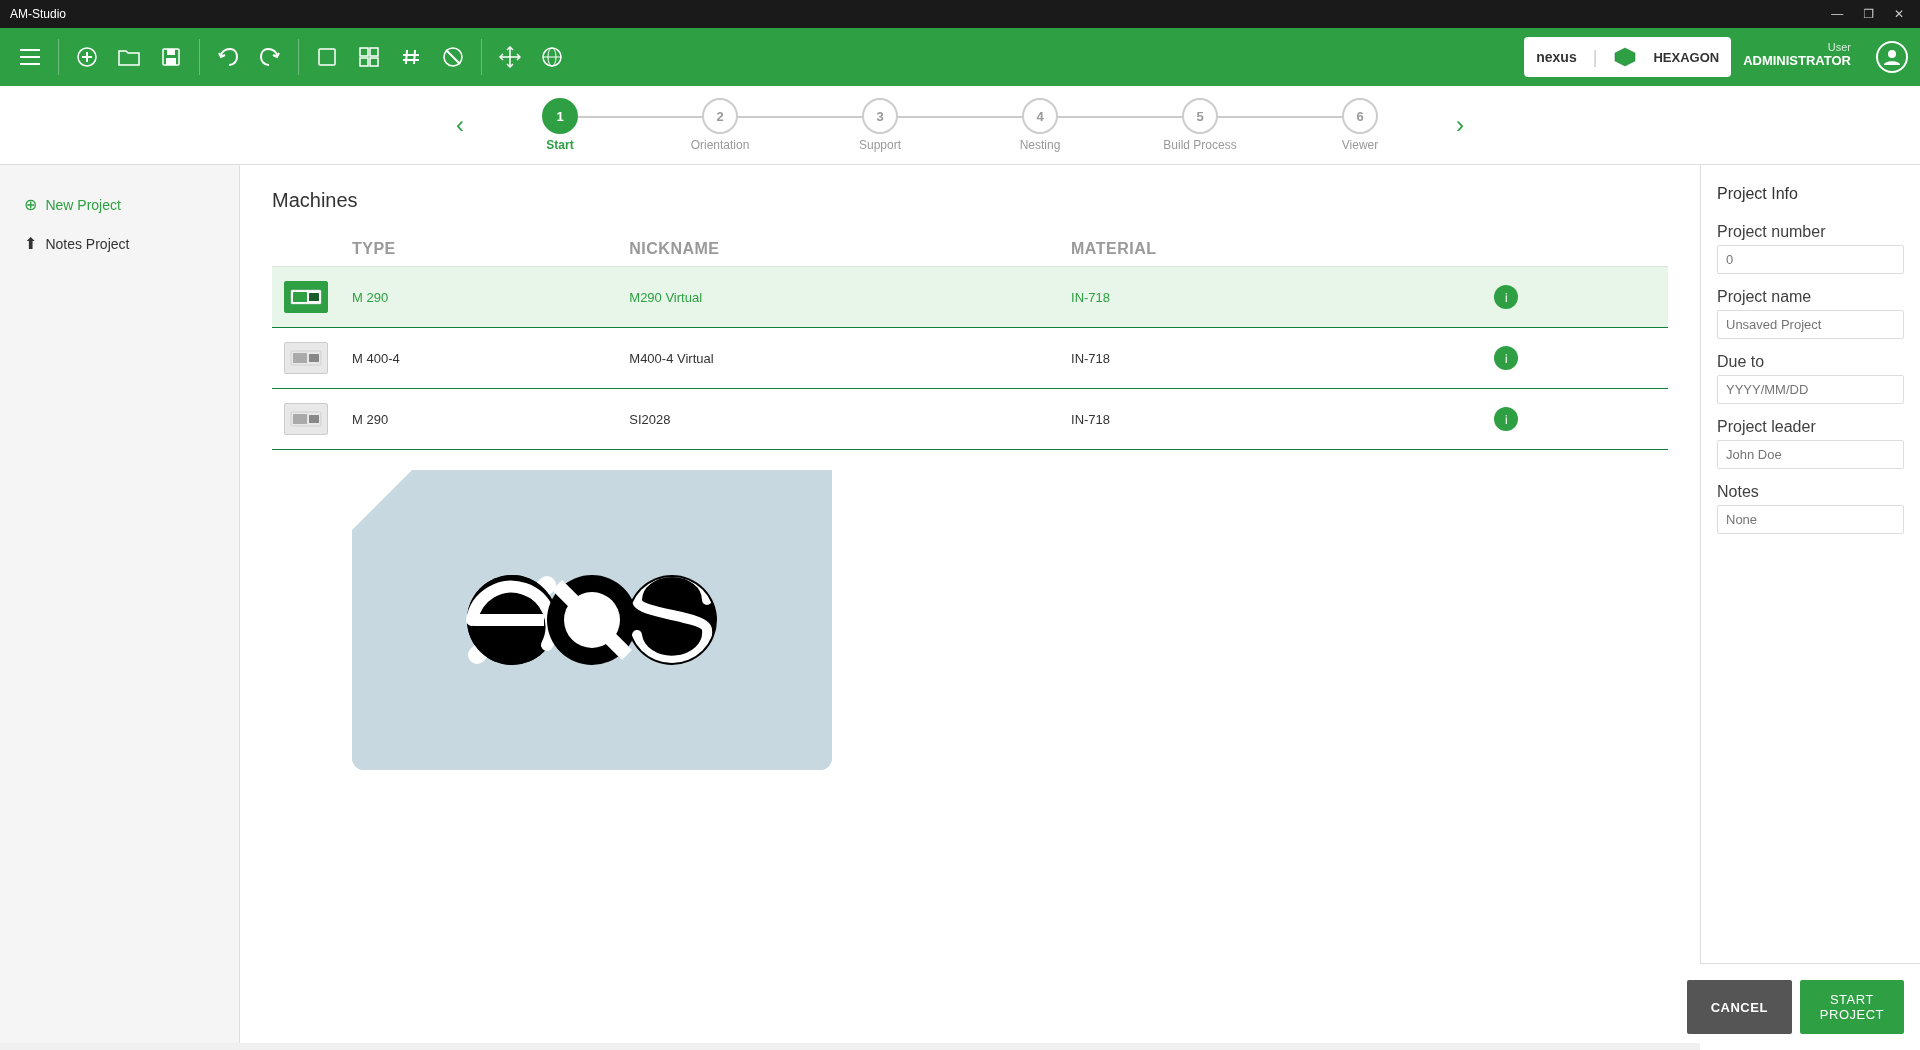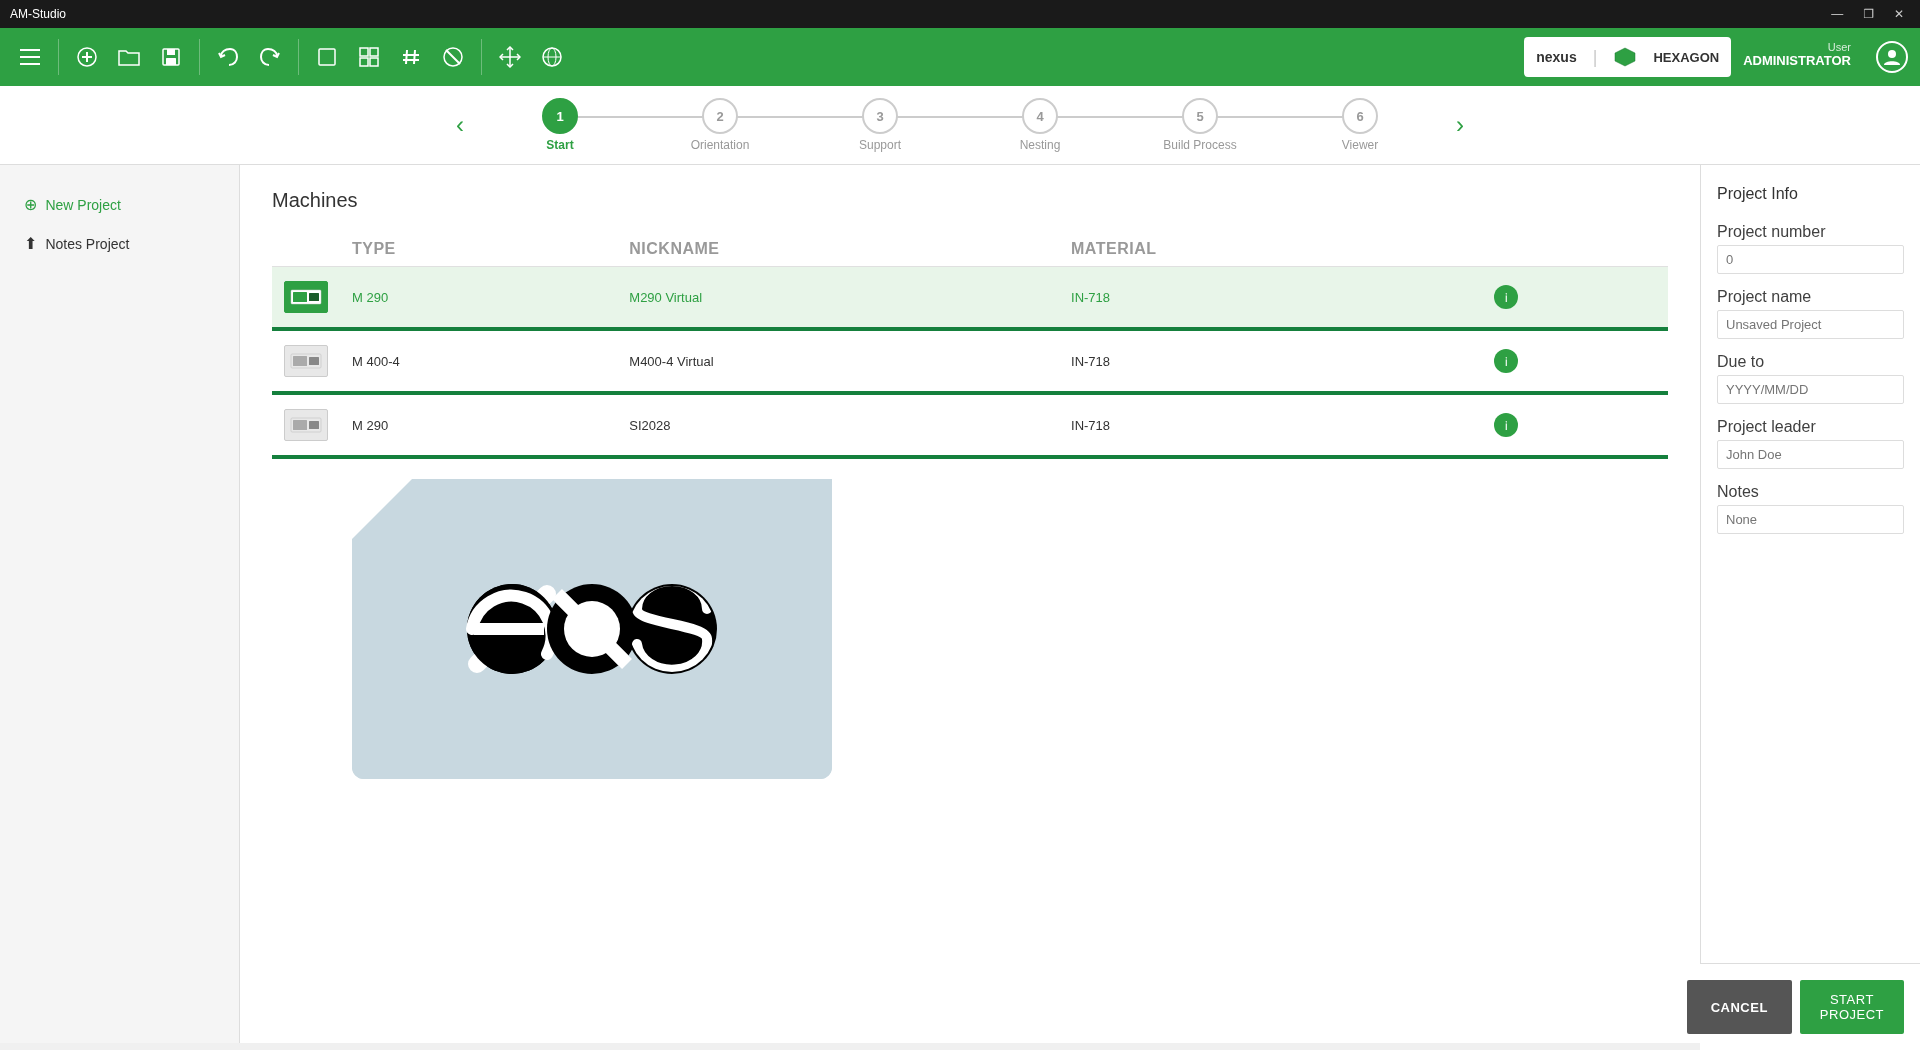--- a/index.html
+++ b/index.html
@@ -108,21 +108,21 @@
       background: white;
     }
     .section-title { font-size: 20px; font-weight: 400; color: #333; margin-bottom: 20px; }
 
     
     .machine-table { width: 100%; border-collapse: collapse; }
     .machine-table th {
       text-align: left; font-size: 16px; color: #999; font-weight: 600;
       letter-spacing: 0.5px; padding: 8px 12px; border-bottom: 1px solid #e0e0e0;
     }
-    .machine-table td { padding: 14px 12px; font-size: 13px; color: #333; border-bottom: 4px solid #15803d; vertical-align: middle; }
+    .machine-table td { padding: 14px 12px; font-size: 13px; color: #333; border-bottom: 1px solid #15803d; vertical-align: middle; }
     .machine-row.selected { background: #e8f5e9; }
     .machine-row.selected td { color: #2ea043; }
     .machine-icon { width: 44px; height: 32px; background: #e8e8e8; border: 1px solid #ccc; display: flex; align-items: center; justify-content: center; font-size: 10px; border-radius: 2px; }
     .machine-icon-selected { background: #2ea043; border-color: #2ea043; }
     .machine-icon svg { width: 32px; height: 22px; }
     .info-btn {
       width: 24px; height: 24px; border-radius: 50%; background: #2ea043;
       color: white; border: none; cursor: pointer; font-size: 12px;
       display: flex; align-items: center; justify-content: center;
     }

